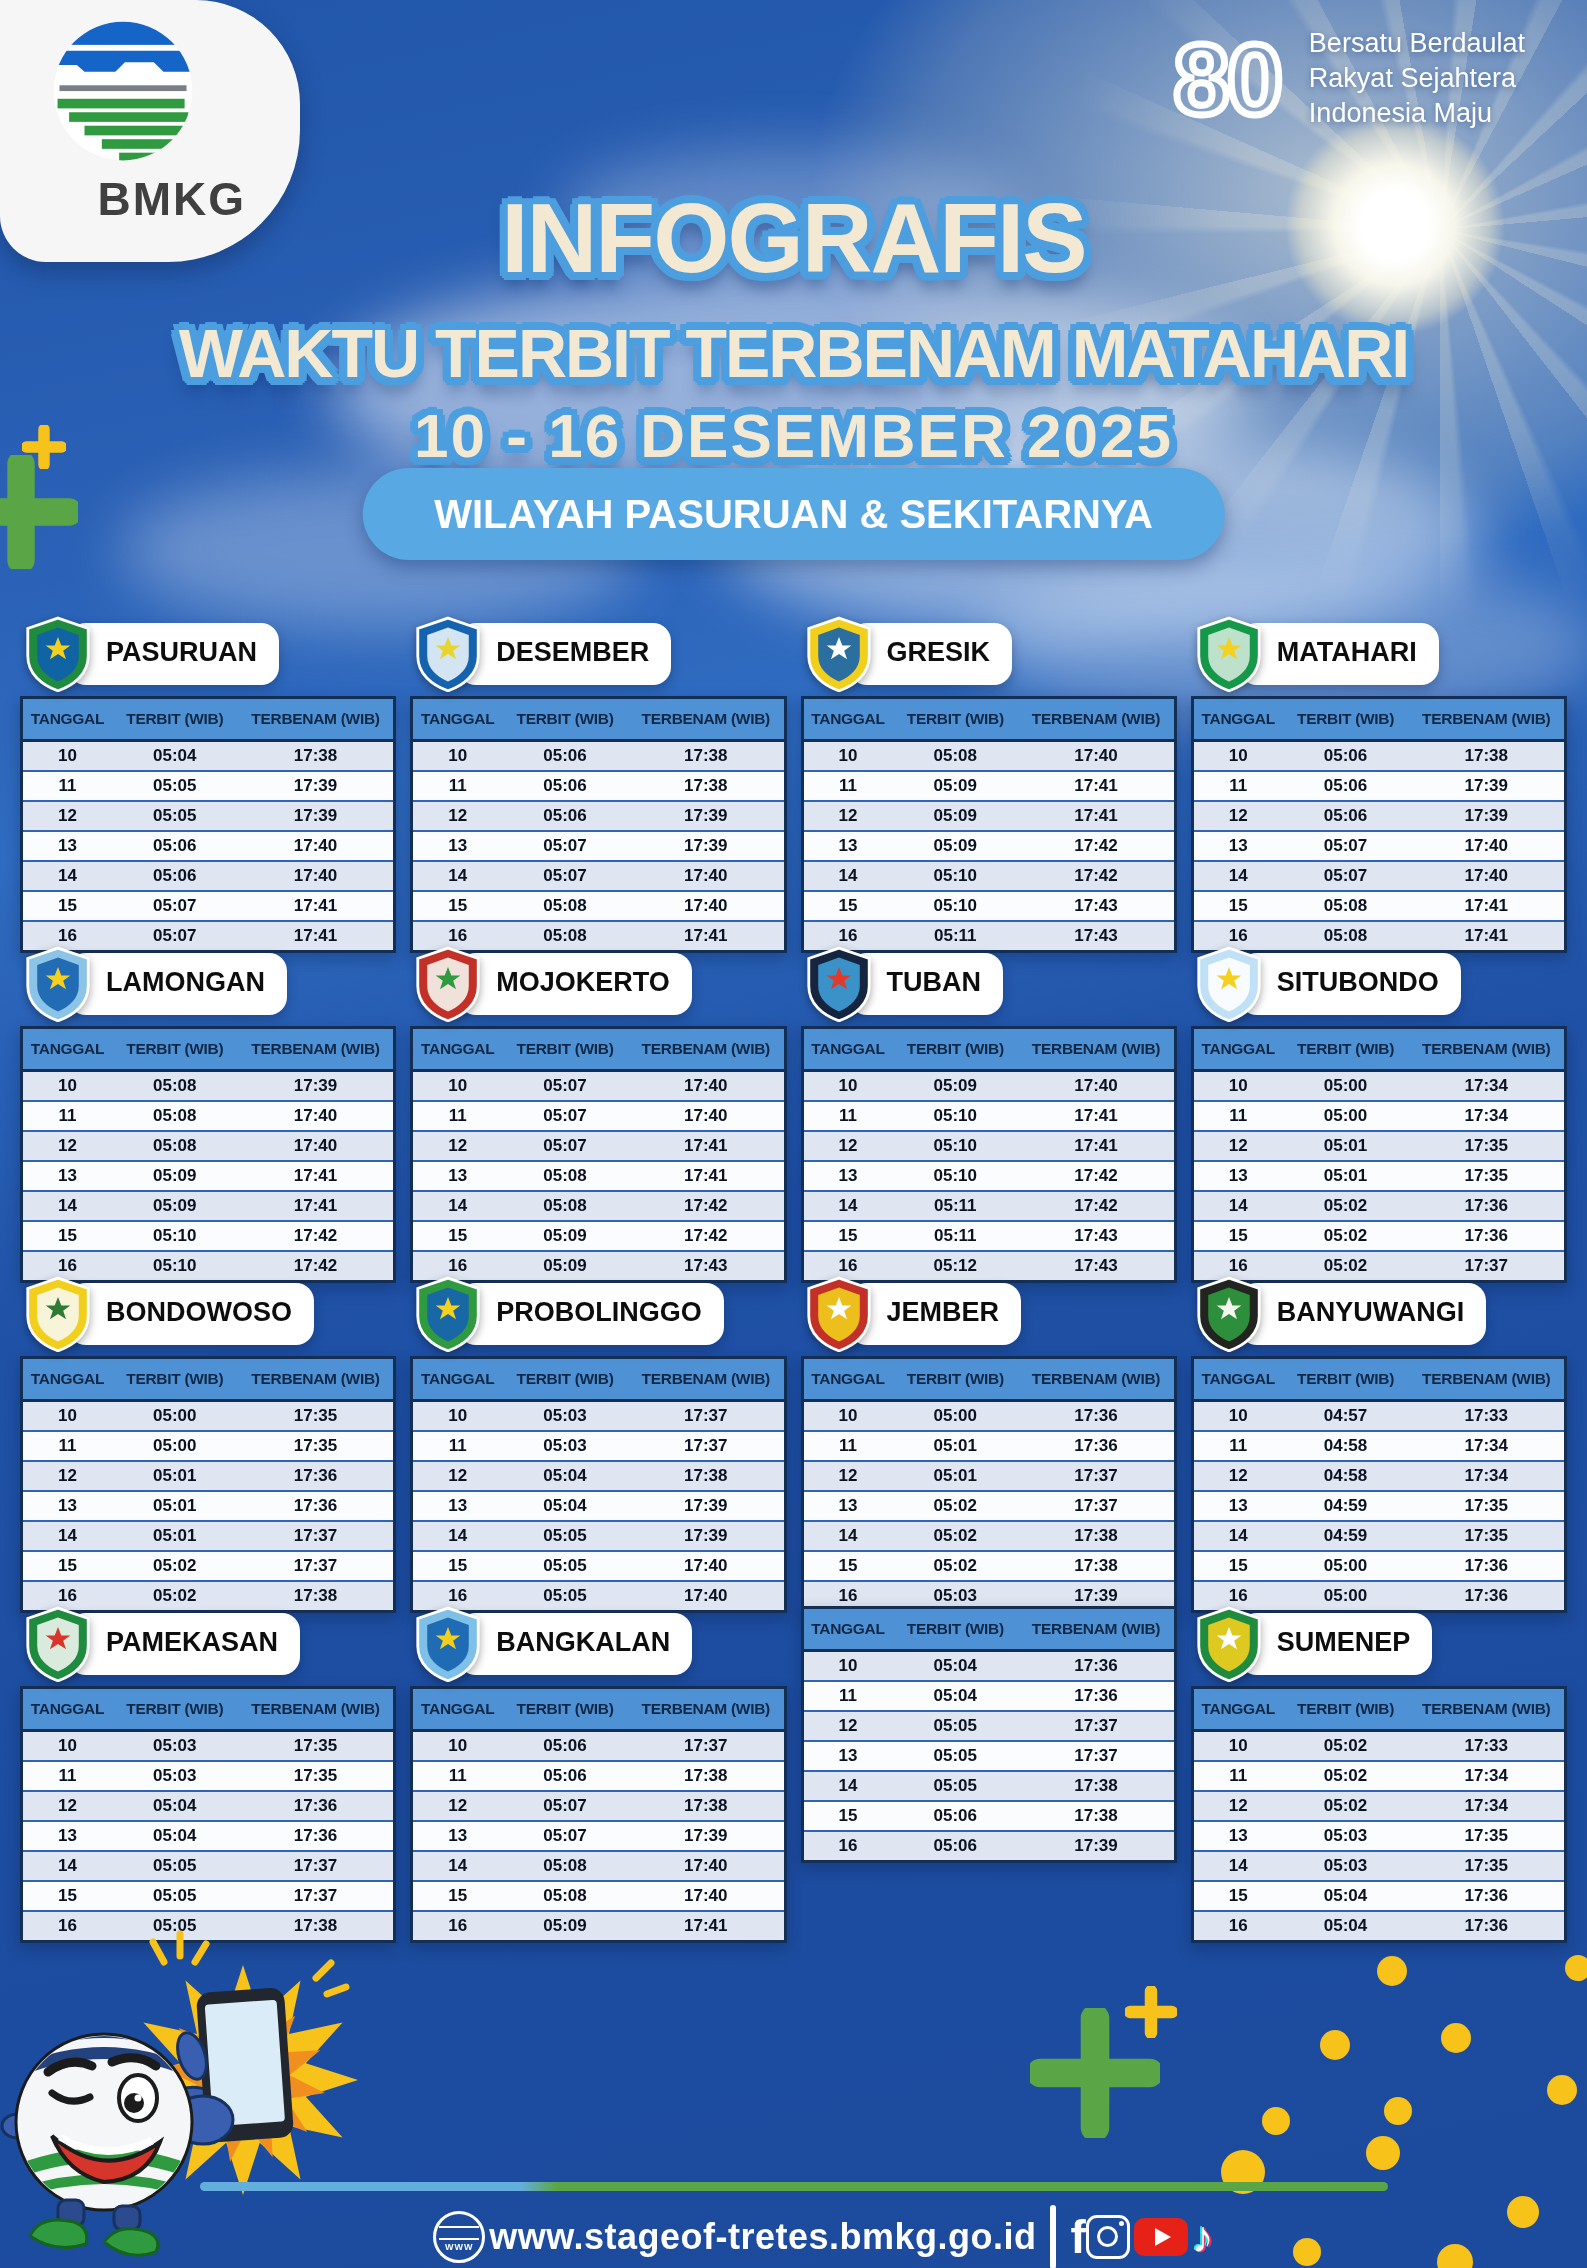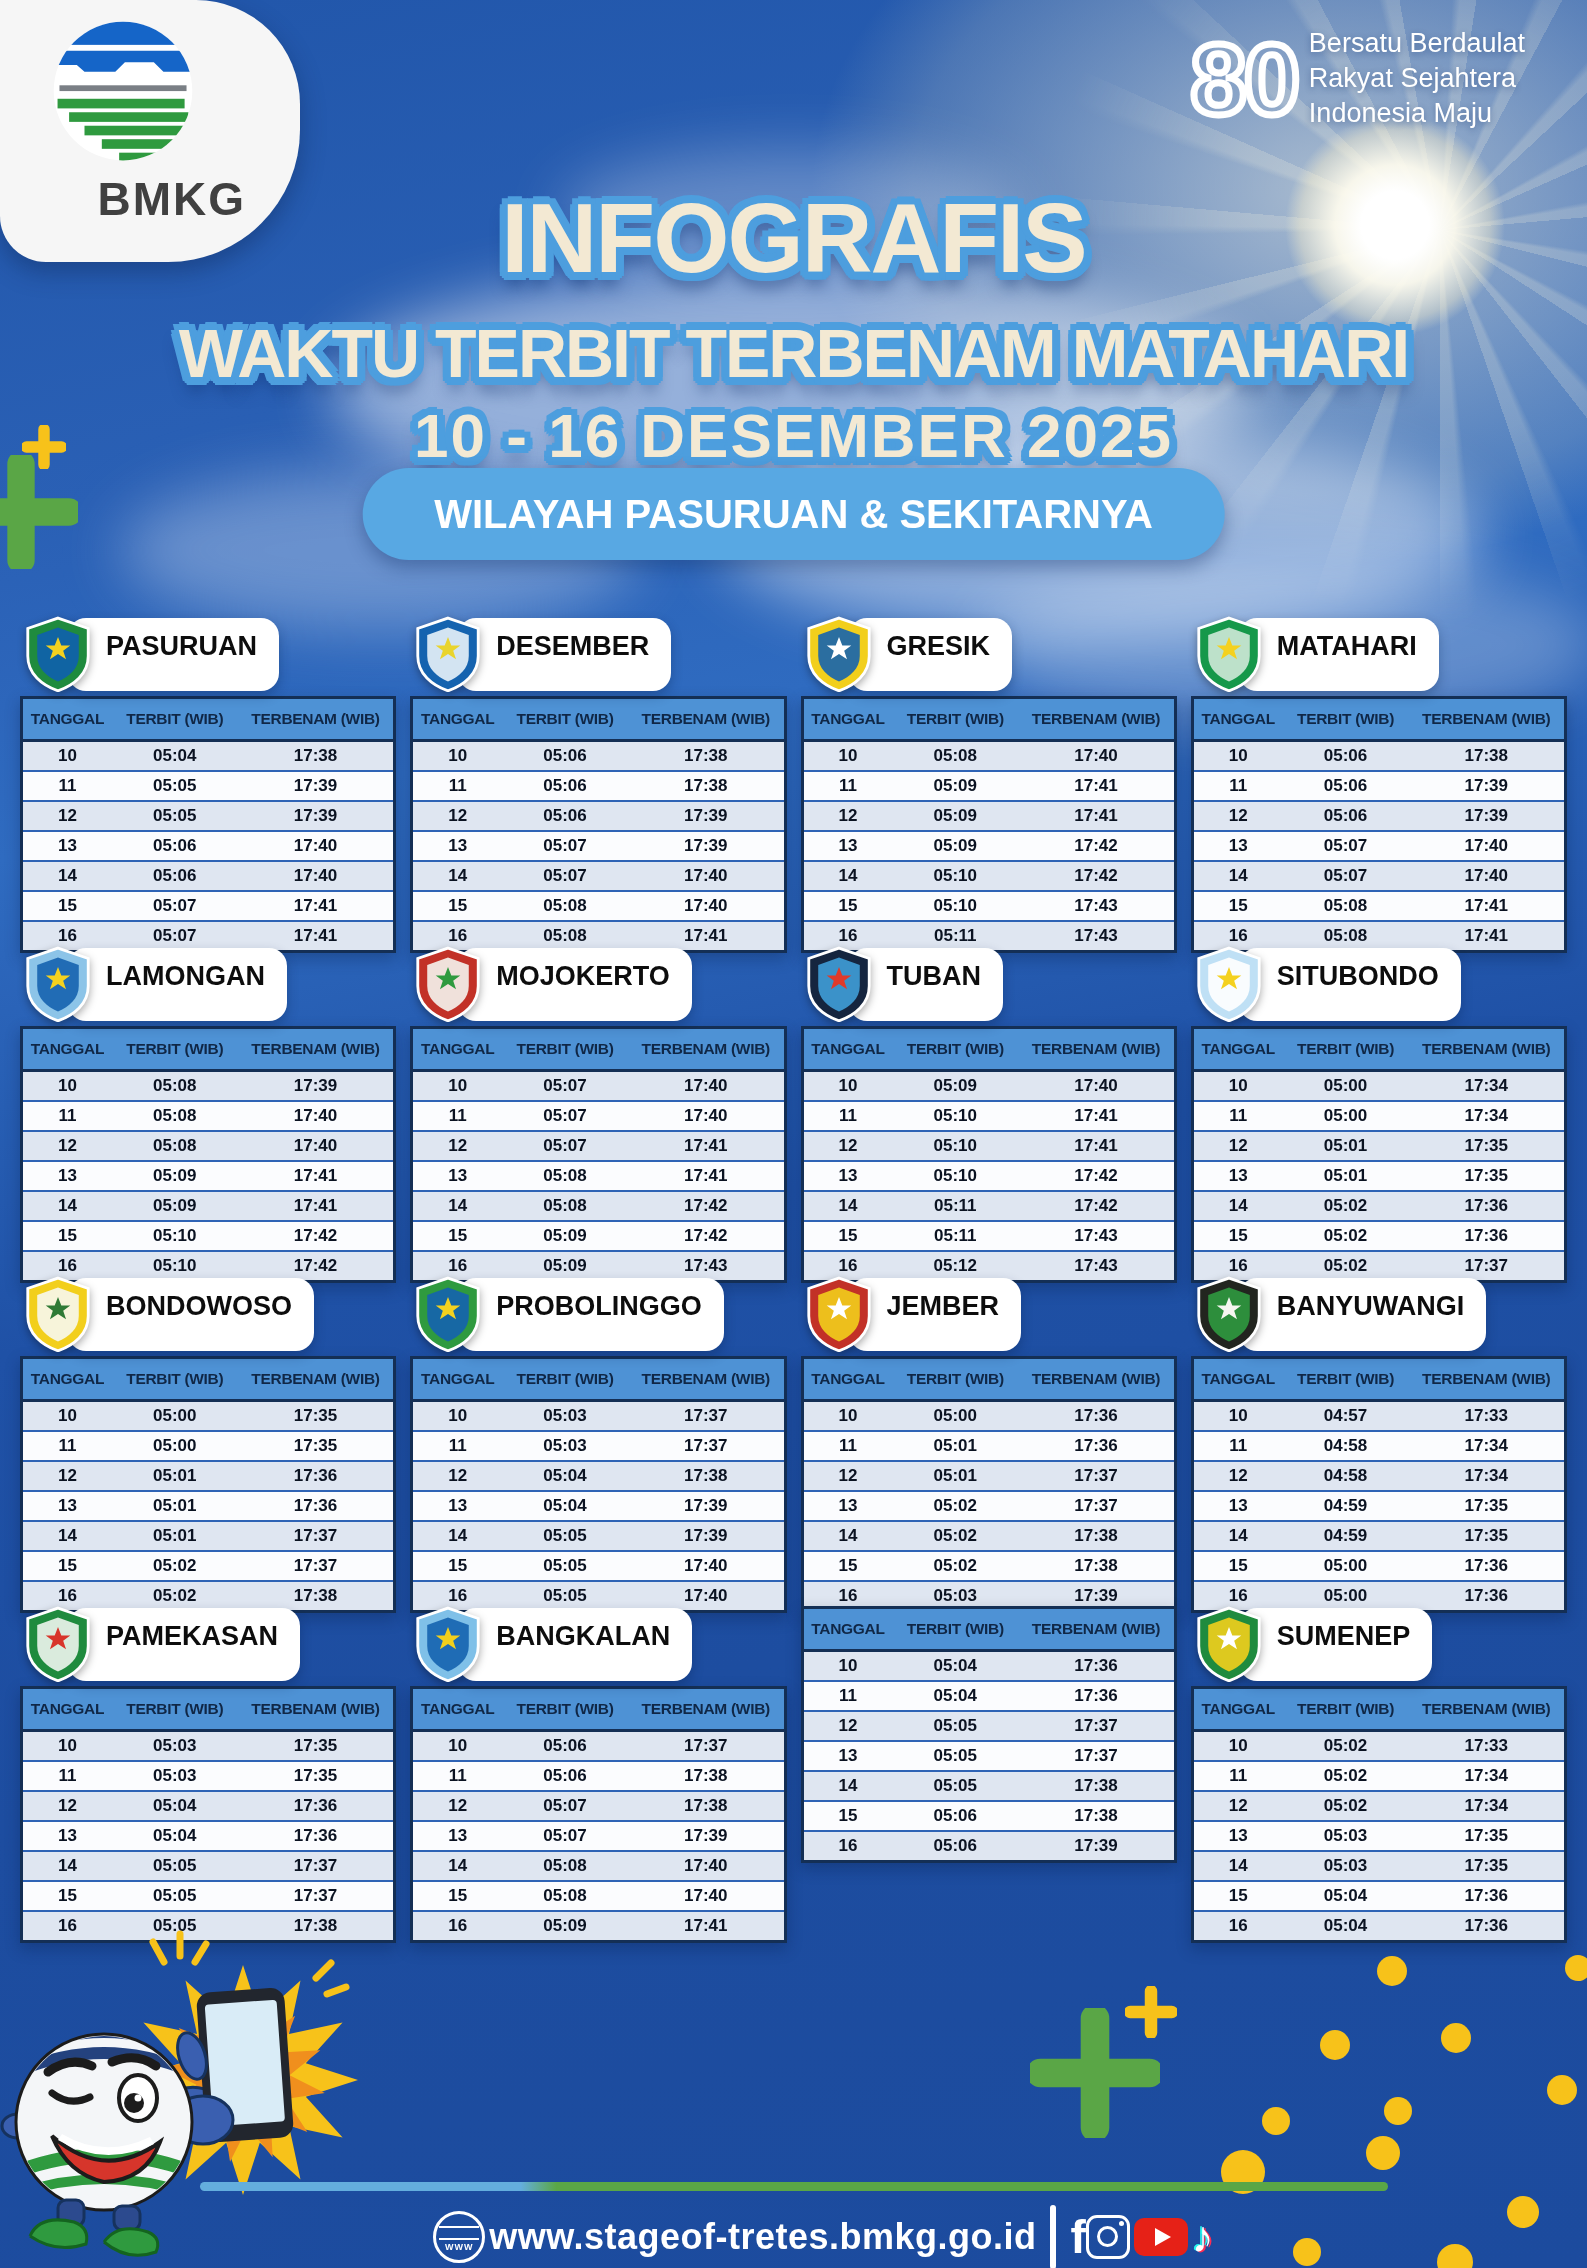--- a/index.html
+++ b/index.html
@@ -18,21 +18,21 @@
     mask:radial-gradient(circle at 50% 50%, #000 0 36%, transparent 68%);}
   .suncore{position:absolute;left:1285px;top:115px;width:220px;height:220px;border-radius:50%;
     background:radial-gradient(circle,#ffffff 0 34px,rgba(255,252,238,.92) 60px,rgba(255,244,208,.4) 95px,transparent 110px);}
   
   .bmkg-box{position:absolute;left:0;top:0;width:300px;height:262px;background:#f6f6f6;
     border-radius:0 104px 132px 46px;box-shadow:0 10px 24px rgba(10,30,70,.35);}
   .bmkg-mark{position:absolute;left:46px;top:16px;width:154px;height:154px;}
   .bmkg-label{position:absolute;left:0;top:172px;width:246px;text-align:right;
     font-size:46px;font-weight:bold;letter-spacing:2px;color:#404040;}
   
-  .anniv{position:absolute;top:26px;right:62px;display:flex;gap:11px;align-items:center;color:#fff;margin-left:30px;}
+  .anniv{position:absolute;top:26px;right:62px;display:flex;gap:28px;align-items:center;color:#fff;margin-left:30px;}
   .eighty{font-size:100px;line-height:.9;font-weight:bold;color:rgba(255,255,255,.04);
     -webkit-text-stroke:7px #ffffff;letter-spacing:-2px;}
   .anniv-lines{display:flex;flex-direction:column;font-weight:normal;font-size:27px;line-height:1.3;
     text-shadow:0 2px 6px rgba(20,50,110,.45);}
   
   .kicker,.main-title,.date-line{position:absolute;left:0;width:100%;text-align:center;font-weight:bold;
     color:#f3e9d3;
     text-shadow:
       -8px 0 0 #4d9ede, 8px 0 0 #4d9ede, 0 -8px 0 #4d9ede, 0 8px 0 #4d9ede,
       -6px -6px 0 #4d9ede, 6px -6px 0 #4d9ede, -6px 6px 0 #4d9ede, 6px 6px 0 #4d9ede,
@@ -48,21 +48,21 @@
   .grid{position:absolute;left:20px;top:616px;width:1547px;display:grid;
     grid-template-columns:repeat(4,1fr);column-gap:14px;grid-auto-rows:330px;}
   .city{display:flex;flex-direction:column;}
   .city-badge{position:relative;height:76px;display:flex;align-items:center;margin:0 0 4px 4px;}
   .emblem{width:68px;height:76px;z-index:2;filter:drop-shadow(0 3px 4px rgba(0,0,0,.35));flex:0 0 auto;}
   .emblem svg{width:100%;height:100%;}
   .em-main{fill:var(--em1);stroke:#ffffff;stroke-width:3;}
   .em-sec{fill:var(--em2);opacity:.9;}
   .em-acc{fill:var(--em3);}
   .pill{margin-left:-24px;height:58px;background:#ffffff;border-radius:18px;
-    display:flex;align-items:center;padding:0 22px 15px 38px;box-shadow:0 5px 12px rgba(8,30,70,.3);}
+    display:flex;align-items:center;padding:0 22px 4px 38px;box-shadow:0 5px 12px rgba(8,30,70,.3);}
   .city-name{font-size:27px;font-weight:bold;color:#0d0d0d;letter-spacing:0;white-space:nowrap;}
   .sun-table{width:100%;border-collapse:separate;border-spacing:0;background:#2e63b5;
     border:3px solid #142f55;box-shadow:0 6px 14px rgba(8,28,66,.3);}
   .sun-table th{background:#4e92d5;color:#102746;font-size:15.5px;font-weight:bold;height:38px;
     letter-spacing:-.3px;border-bottom:3px solid #142f55;}
   .sun-table td{height:26px;text-align:center;font-size:17px;font-weight:bold;color:#0b1322;
     border-bottom:2px solid #2e63b5;}
   .sun-table tbody tr:nth-child(odd) td{background:#dfe6f1;}
   .sun-table tbody tr:nth-child(even) td{background:#fbfcfe;}
   .sun-table tbody tr:last-child td{border-bottom:none;}

